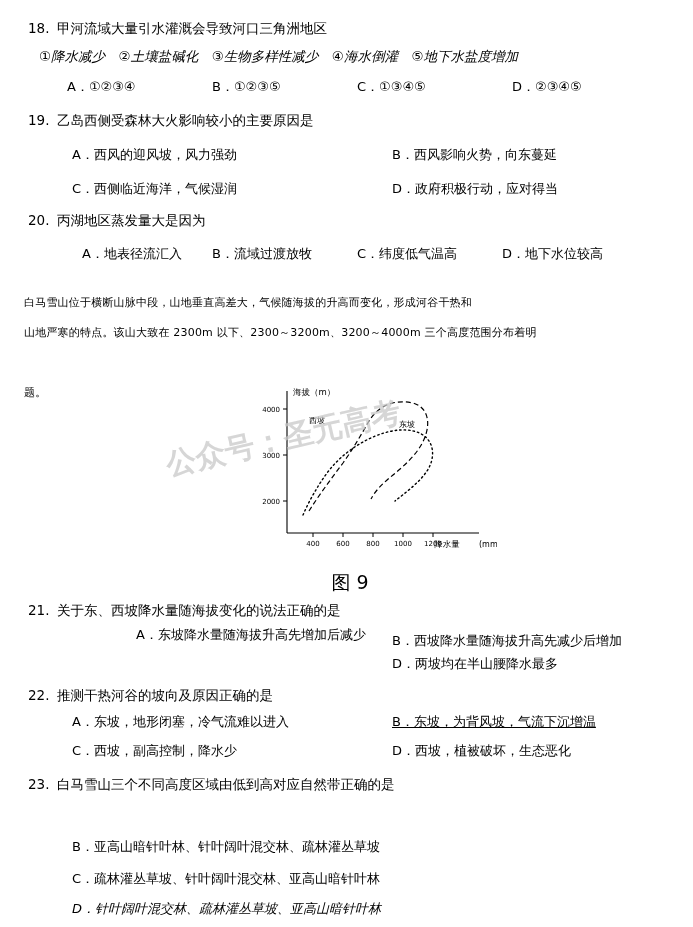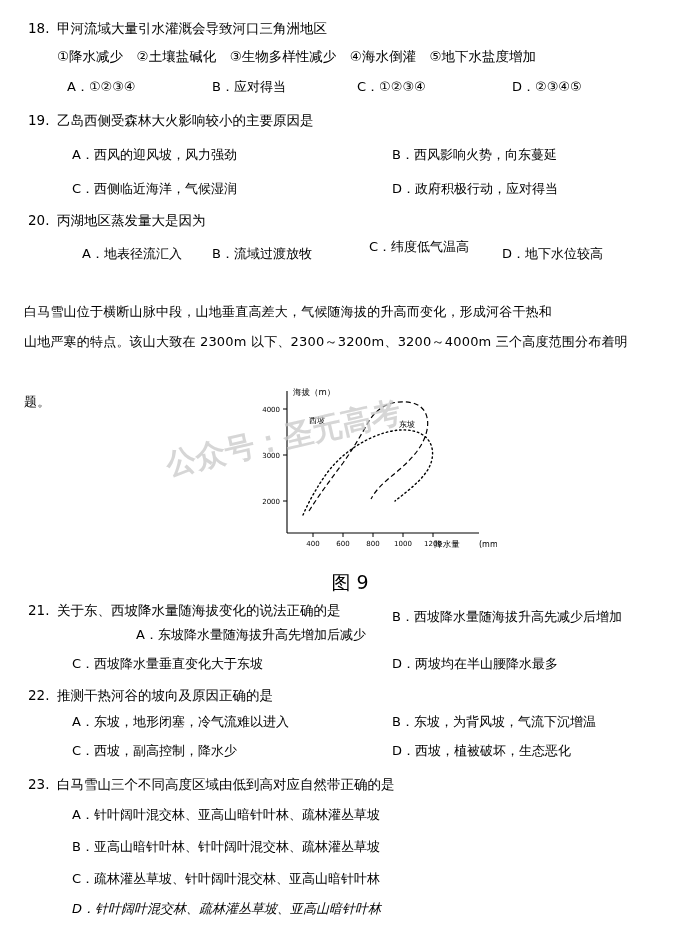--- a/index.html
+++ b/index.html
@@ -30,25 +30,24 @@
     font-size: 13.5px;
     white-space: nowrap;
   }
   .opt {
     position: absolute;
     font-size: 13px;
     white-space: nowrap;
   }
   .para {
     position: absolute;
-    font-size: 13px;
+    font-size: 11px;
     line-height: 1.85;
     text-align: justify;
     letter-spacing: 0.2px;
-    margin-top: 7px;
   }
   .fig-caption {
     position: absolute;
     font-size: 19px;
     text-align: center;
   }
   
   .chart {
     position: absolute;
     left: 247px;
@@ -73,38 +72,38 @@
     white-space: nowrap;
   }
 </style>
 </head>
 <body>
 
 <div class="page">
 
   <div class="qnum" style="left:28px; top:20px;">18.</div>
   <div class="qtext" style="left:57px; top:20px;text-align:center;">甲河流域大量引水灌溉会导致河口三角洲地区</div>
-  <div class="qtext" style="left:57px; top:48px;">①降水减少　②土壤盐碱化　③生物多样性减少　④海水倒灌　⑤地下水盐度增加</div>
+  <div class="qtext" style="left:39px; top:48px;font-style:italic;">①降水减少　②土壤盐碱化　③生物多样性减少　④海水倒灌　⑤地下水盐度增加</div>
   <div class="opt" style="left:67px; top:78px;">A．①②③④</div>
-  <div class="opt" style="left:212px; top:78px;">B．应对得当</div>
-  <div class="opt" style="left:357px; top:78px;">C．①②③④</div>
+  <div class="opt" style="left:212px; top:78px;">B．①②③⑤</div>
+  <div class="opt" style="left:357px; top:78px;">C．①③④⑤</div>
   <div class="opt" style="left:512px; top:78px;">D．②③④⑤</div>
 
   <div class="qnum" style="left:28px; top:112px;">19.</div>
   <div class="qtext" style="left:57px; top:112px;">乙岛西侧受森林大火影响较小的主要原因是</div>
   <div class="opt" style="left:392px; top:146px;">B．西风影响火势，向东蔓延</div>
   <div class="opt" style="left:72px; top:146px;">A．西风的迎风坡，风力强劲</div>
   <div class="opt" style="left:72px; top:180px;">C．西侧临近海洋，气候湿润</div>
   <div class="opt" style="left:392px; top:180px;">D．政府积极行动，应对得当</div>
 
   <div class="qnum" style="left:28px; top:212px;">20.</div>
   <div class="qtext" style="left:57px; top:212px;">丙湖地区蒸发量大是因为</div>
   <div class="opt" style="left:72px; top:245px;margin-left:10px;">A．地表径流汇入</div>
   <div class="opt" style="left:212px; top:245px;">B．流域过渡放牧</div>
-  <div class="opt" style="left:357px; top:238px;margin-left:12px;">C．纬度低气温高</div>
+  <div class="opt" style="left:357px; top:245px;">C．纬度低气温高</div>
   <div class="opt" style="left:502px; top:245px;">D．地下水位较高</div>
 
   <div class="para" style="left:24px; top:293px; width:645px; white-space:nowrap;">白马雪山位于横断山脉中段，山地垂直高差大，气候随海拔的升高而变化，形成河谷干热和</div>
   <div class="para" style="left:24px; top:323px; width:650px; white-space:nowrap;">山地严寒的特点。该山大致在 2300m 以下、2300～3200m、3200～4000m 三个高度范围分布着明</div>
   <div class="para" style="left:24px; top:383px; white-space:nowrap;">题。</div>
 
   <div class="chart">
     <svg width="250" height="180" viewBox="0 0 250 180" xmlns="http://www.w3.org/2000/svg">
 
       <line x1="40" y1="8" x2="40" y2="150" stroke="#000" stroke-width="1.1"></line>
@@ -141,31 +140,29 @@
     </svg>
   </div>
 
   <div class="watermark">公众号：圣元高考</div>
 
   <div class="fig-caption" style="left:310px; top:570px; width:80px;">图 9</div>
 
   <div class="qnum" style="left:28px; top:602px;">21.</div>
   <div class="qtext" style="left:57px; top:602px;">关于东、西坡降水量随海拔变化的说法正确的是</div>
   <div class="opt" style="left:88px; top:626px;margin-left:48px;">A．东坡降水量随海拔升高先增加后减少</div>
-  <div class="opt" style="left:392px; top:608px;text-align:right;">B．西坡降水量随海拔升高先减少后增加</div>
-  <div class="opt" style="left:72px; top:655px;">C．西坡降水量垂直变化大于东坡</div>
+  <div class="opt" style="left:392px; top:632px;text-align:right;">B．西坡降水量随海拔升高先减少后增加</div>
   <div class="opt" style="left:392px; top:655px;">D．两坡均在半山腰降水最多</div>
 
   <div class="qnum" style="left:28px; top:687px;">22.</div>
   <div class="qtext" style="left:57px; top:687px;">推测干热河谷的坡向及原因正确的是</div>
   <div class="opt" style="left:72px; top:713px;">A．东坡，地形闭塞，冷气流难以进入</div>
-  <div class="opt" style="left:392px; top:713px;">B．东坡，为背风坡，气流下沉增温</div>
+  <div class="opt" style="left:392px; top:713px;text-decoration:underline;">B．东坡，为背风坡，气流下沉增温</div>
   <div class="opt" style="left:72px; top:742px;">C．西坡，副高控制，降水少</div>
   <div class="opt" style="left:392px; top:742px;">D．西坡，植被破坏，生态恶化</div>
 
   <div class="qnum" style="left:28px; top:776px;">23.</div>
   <div class="qtext" style="left:57px; top:776px;">白马雪山三个不同高度区域由低到高对应自然带正确的是</div>
-  <div class="opt" style="left:72px; top:806px;">A．针叶阔叶混交林、亚高山暗针叶林、疏林灌丛草坡</div>
   <div class="opt" style="left:72px; top:838px;">B．亚高山暗针叶林、针叶阔叶混交林、疏林灌丛草坡</div>
   <div class="opt" style="left:72px; top:870px;">C．疏林灌丛草坡、针叶阔叶混交林、亚高山暗针叶林</div>
   <div class="opt" style="left:72px; top:900px;font-style:italic;">D．针叶阔叶混交林、疏林灌丛草坡、亚高山暗针叶林</div>
 
 </div>
 
 </body></html>

